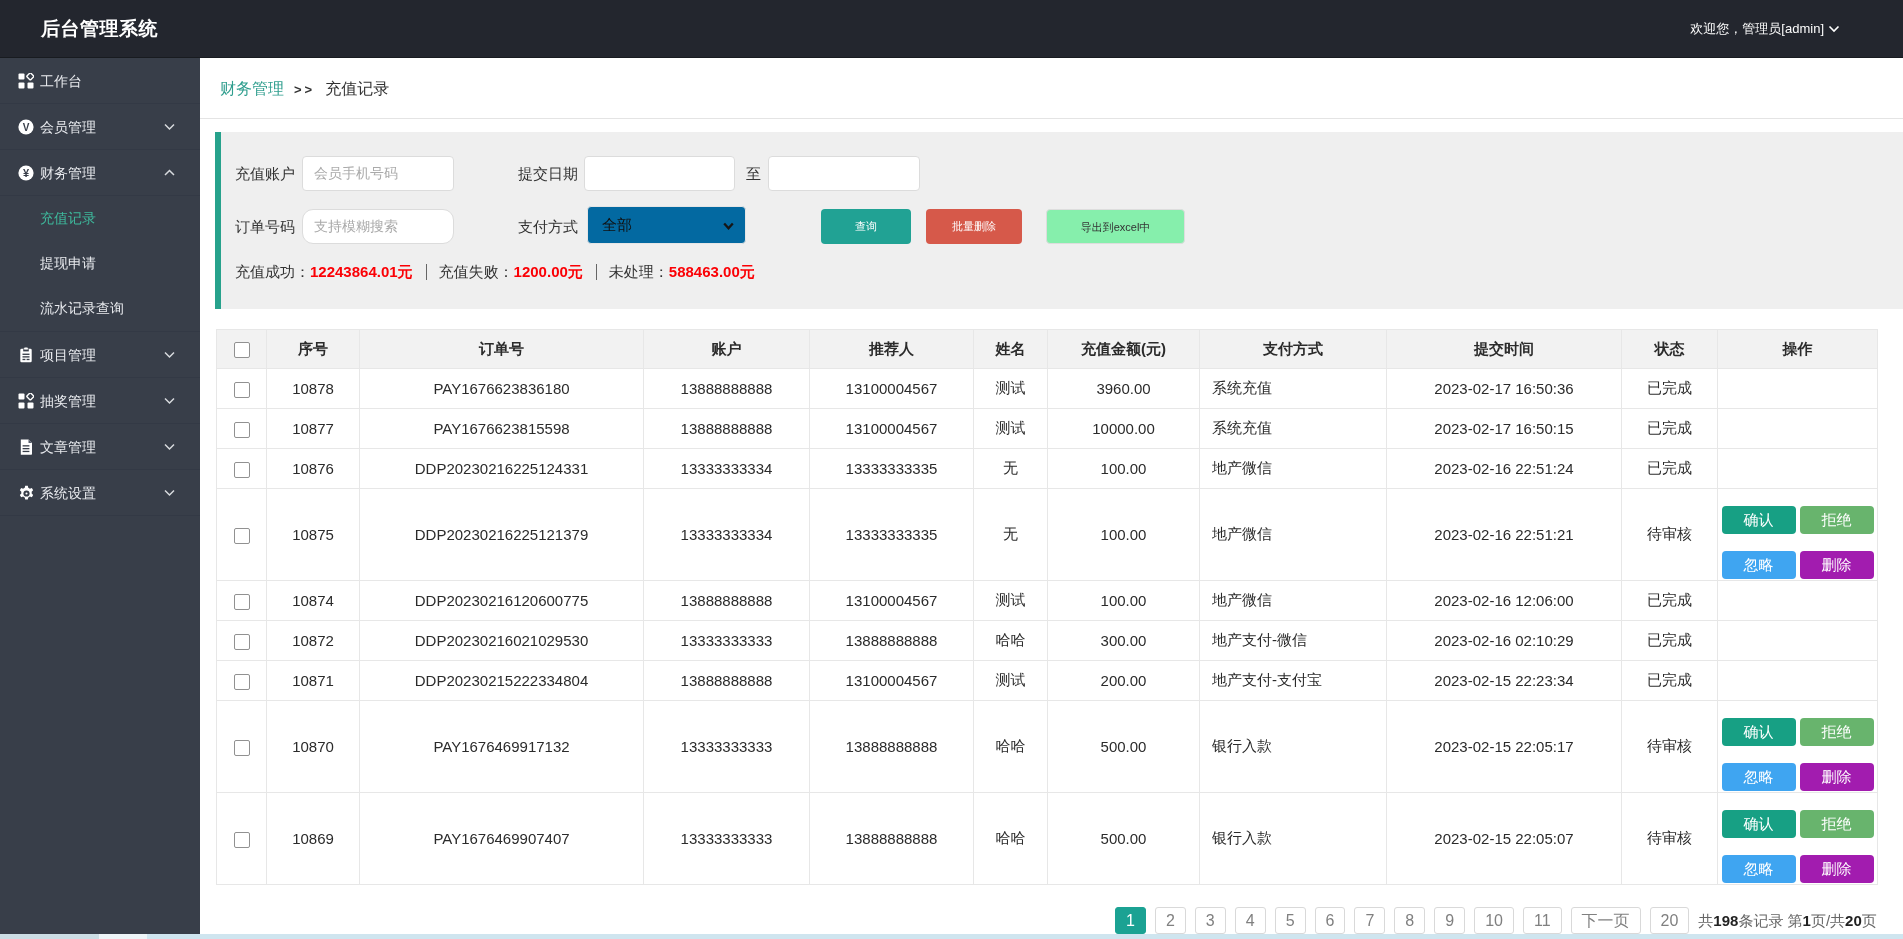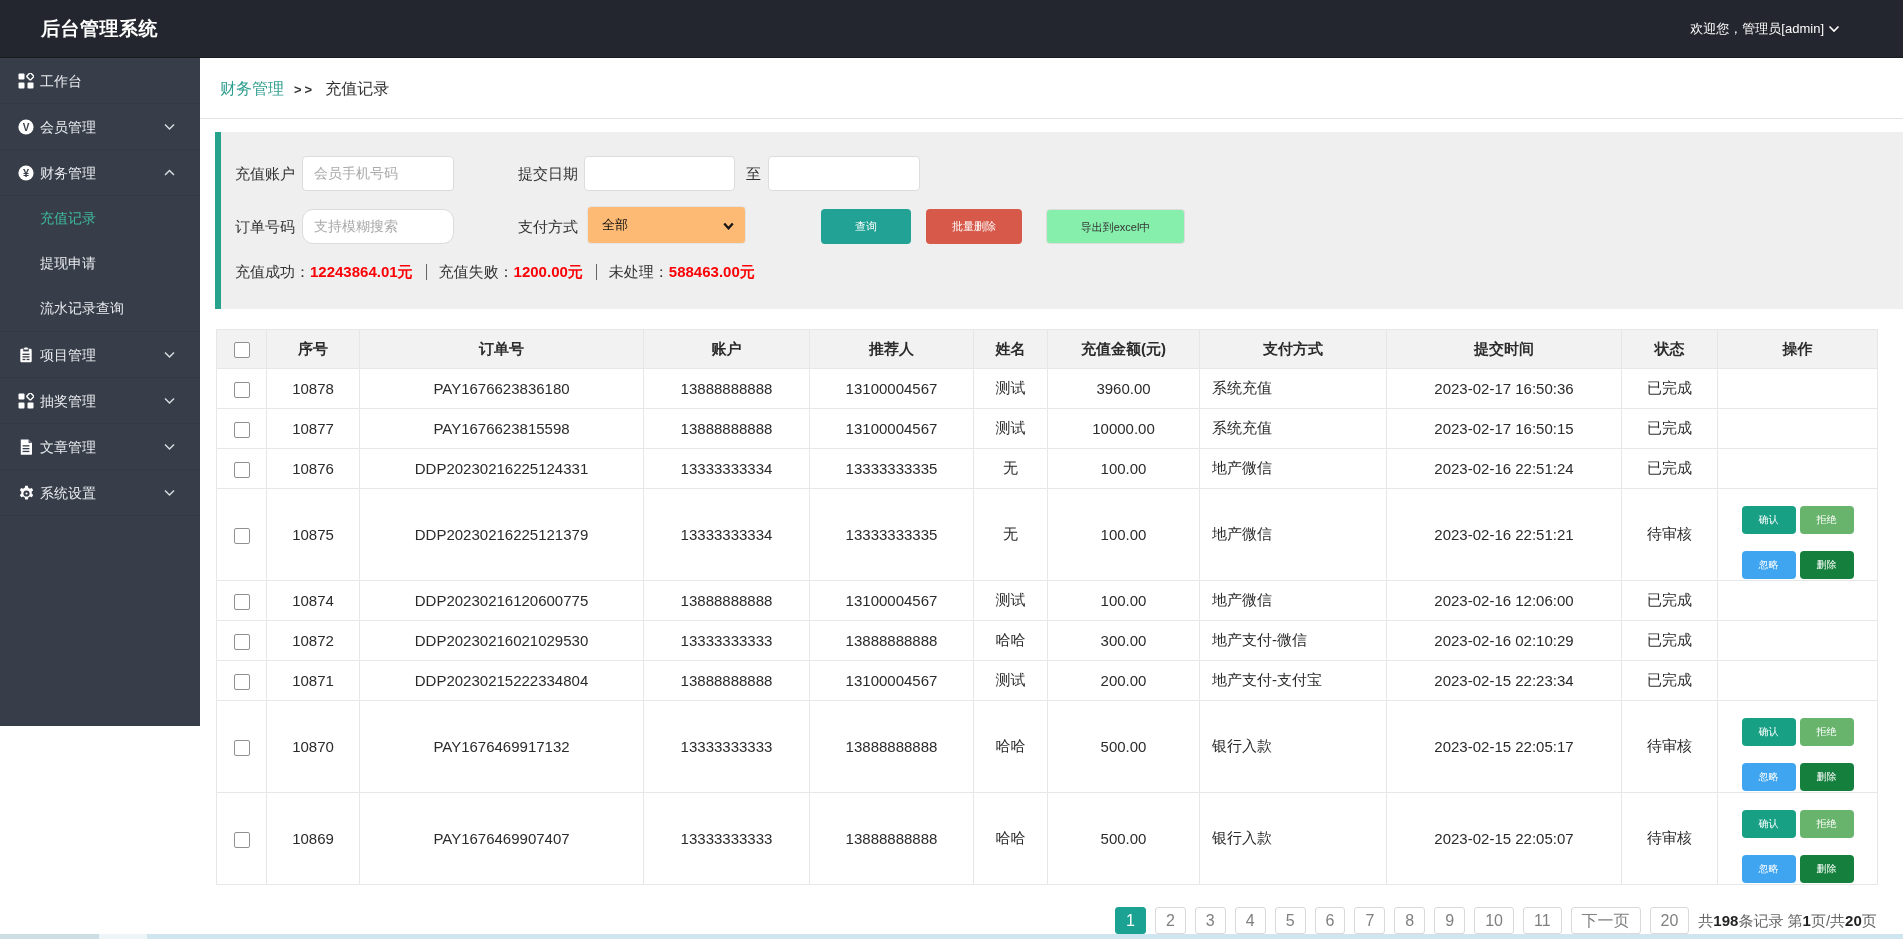--- a/index.html
+++ b/index.html
@@ -10,21 +10,21 @@
 
 #topbar { position:absolute; left:0; top:0; width:1903px; height:58px;
   background:#23262e; border-bottom:1px solid #181b20; }
 #logo { position:absolute; left:41px; top:0; line-height:58px; color:#fff;
   font-size:19px; font-weight:bold; letter-spacing:0.5px; }
 #welcome { position:absolute; right:63px; top:0; line-height:58px; color:#fcfcfc;
   font-size:13px; }
 #welcome svg { vertical-align:middle; margin-left:4px; margin-top:-2px; }
 
 
-#sidebar { position:absolute; left:0; top:58px; width:200px; height:668px;
+#sidebar { position:absolute; left:0; top:58px; width:200px; height:876px;
   background:#383e49; }
 .mitem { position:relative; height:46px; line-height:46px; color:#e8eaee;
   font-size:14px; border-bottom:1px solid #333945; }
 .mitem .micon { position:absolute; left:18px; top:15px; line-height:0; }
 .mitem .micon svg { display:block; }
 .mitem .mtxt { position:absolute; left:40px; }
 .mitem .arrow { position:absolute; right:25px; top:19px; line-height:0; }
 .mitem .arrow svg { display:block; }
 .smenu { border-bottom:1px solid #333945; }
 .sitem { height:45px; line-height:45px; padding-left:40px; color:#e8eaee; font-size:14px; }
@@ -38,47 +38,47 @@
 .c-sep { color:#333; font-weight:bold; font-size:13px; margin:0 10px; letter-spacing:3px;}
 .c-cur { color:#333; }
 
 
 #fpanel { position:absolute; left:215px; top:132px; width:1688px; height:177px;
   background:#efefef; border-left:6px solid #27a28c; }
 .frow { position:absolute; height:35px; line-height:35px; font-size:15px; color:#333; }
 .flabel { position:absolute; top:0; }
 .finput { position:absolute; background:#fff; border:1px solid #dcdcdc; border-radius:4px;
   height:35px; font-size:14px; color:#aaa; padding-left:11px; line-height:33px; }
-.fselect { position:absolute; background:#fdba74; border:1px solid #e5e5e5; border-radius:4px;
-  height:38px; line-height:36px; font-size:13px; color:#111; padding-left:14px; }
+.fselect { position:absolute; background:#0369a1; border:1px solid #e5e5e5; border-radius:4px;
+  height:38px; line-height:36px; font-size:15px; color:#111; padding-left:14px; }
 .fselect svg { position:absolute; right:11px; top:15px; }
 .fbtn { position:absolute; height:35px; line-height:35px; text-align:center; color:#fff;
   font-size:11px; border-radius:4px; }
 .stats { position:absolute; left:14px; top:122px; height:35px; line-height:35px;
   font-size:15px; color:#333; }
 .stats b { color:#fb0005; font-size:15px; }
 .stats .bar { display:inline-block; width:1px; height:16px; background:#666; margin:0 12px 0 13px; vertical-align:-3px; }
 
 
 #tbl { position:absolute; left:216px; top:329px; border-collapse:collapse; table-layout:fixed; }
 #tbl th, #tbl td { border:1px solid #e7e7e7; font-size:15px; color:#2b2b2b;
   text-align:center; padding:0; overflow:hidden; white-space:nowrap; }
 #tbl th { background:#f2f2f2; font-weight:bold; height:39px; }
 #tbl td { height:40px; background:#fff; }
 #tbl tr.tall td { height:80px; }
 #tbl td.pay { text-align:left; padding-left:12px; }
 input[type=checkbox] { -webkit-appearance:none; appearance:none; width:16px; height:16px;
   border:1px solid #919191; border-radius:2px; background:#fff; vertical-align:middle; }
 .abtns { display:flex; justify-content:center; gap:4px; margin:1px 0; }
-.abtn { width:54px; height:28px; line-height:28px; border-radius:4px; color:#fff;
-  font-size:10px; text-align:center;margin-top:16px; }
+.abtn { width:74px; height:28px; line-height:28px; border-radius:4px; color:#fff;
+  font-size:15px; text-align:center;margin-top:16px; }
 .b-confirm { background:#17a084; }
 .b-reject  { background:#68b46d; }
 .b-ignore  { background:#3fa5f1; }
-.b-del     { background:#15803d; }
+.b-del     { background:#a21caf; }
 
 
 #pager { position:absolute; top:907px; left:1115px; height:27px; display:flex; gap:9px;
   white-space:nowrap; }
 .pg { height:27px; line-height:25px; text-align:center;
   background:#fff; border:1px solid #d9d9d9; border-radius:3px; color:#808080;
   font-size:16px; padding:0 10px; }
 .pg.on { background:#1ba293; border-color:#1ba293; color:#fff; }
 #pgtext { line-height:27px; font-size:15px; color:#666; }
 #pgtext b { color:#222; }

